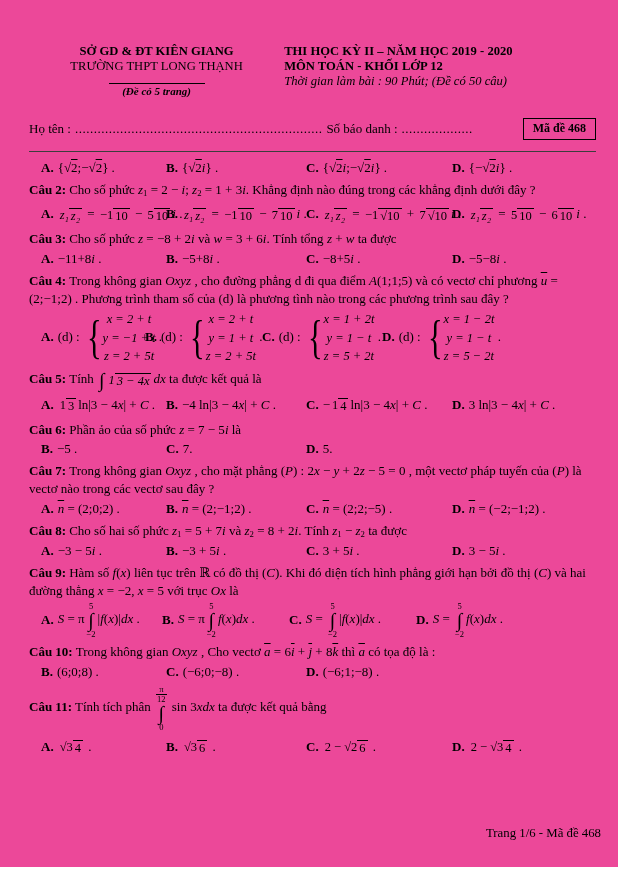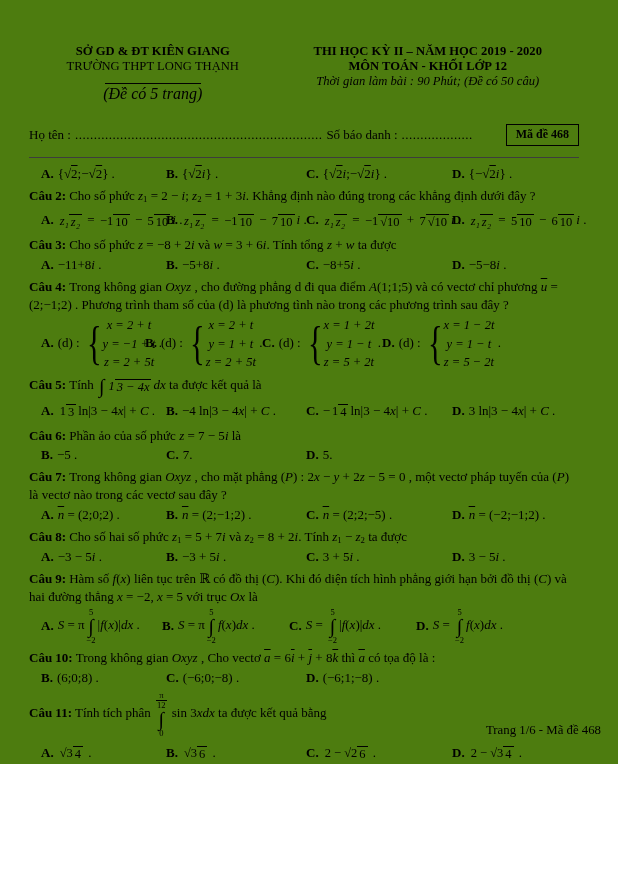--- a/index.html
+++ b/index.html
@@ -2,30 +2,30 @@
 <html><head>
 <meta charset="utf-8">
 <style>
   * { margin:0; padding:0; box-sizing:border-box; }
   html,body { background:#fff; }
   body {
     width:618px; height:885px;
     font-family:"Liberation Serif","DejaVu Serif",serif;
     font-size:13px; color:#000;
   }
-  .page { position:relative; width:618px; height:764px; padding:44px 39px 0 29px; background:#4d7c0f; }
+  .page { position:relative; width:618px; height:867px; padding:44px 22px 0 29px; background:#ec4899; }
   .b { font-weight:bold; }
   .it { font-style:italic; }
 
   
   .hdr { display:flex; }
   .hdr-left { width:45%; text-align:center; font-size:12.6px; }
-  .hdr-right { width:55%; text-align:center; font-size:12.6px; }
+  .hdr-right { width:55%; font-size:12.6px; }
   .hr-small { width:96px; border-top:1.2px solid #000; margin:9px auto 1px auto; }
-  .hdr-left .note { font-size:16px; }
+  .hdr-left .note { font-size:11px;font-weight:bold; }
 
   
   .inforow { display:flex; align-items:center; margin-top:21px; white-space:nowrap; }
   .inforow .dots { letter-spacing:0.5px; overflow:hidden; }
   .inforow .gap { width:4px; display:inline-block; }
   .codebox { border:1.4px solid #000; padding:2px 9px 3px 9px; margin-left:auto; font-size:12px; }
 
   .rule { border:none; border-top:1.7px solid #3d3d3d; margin:11px 0 7px 0; }
 
   

